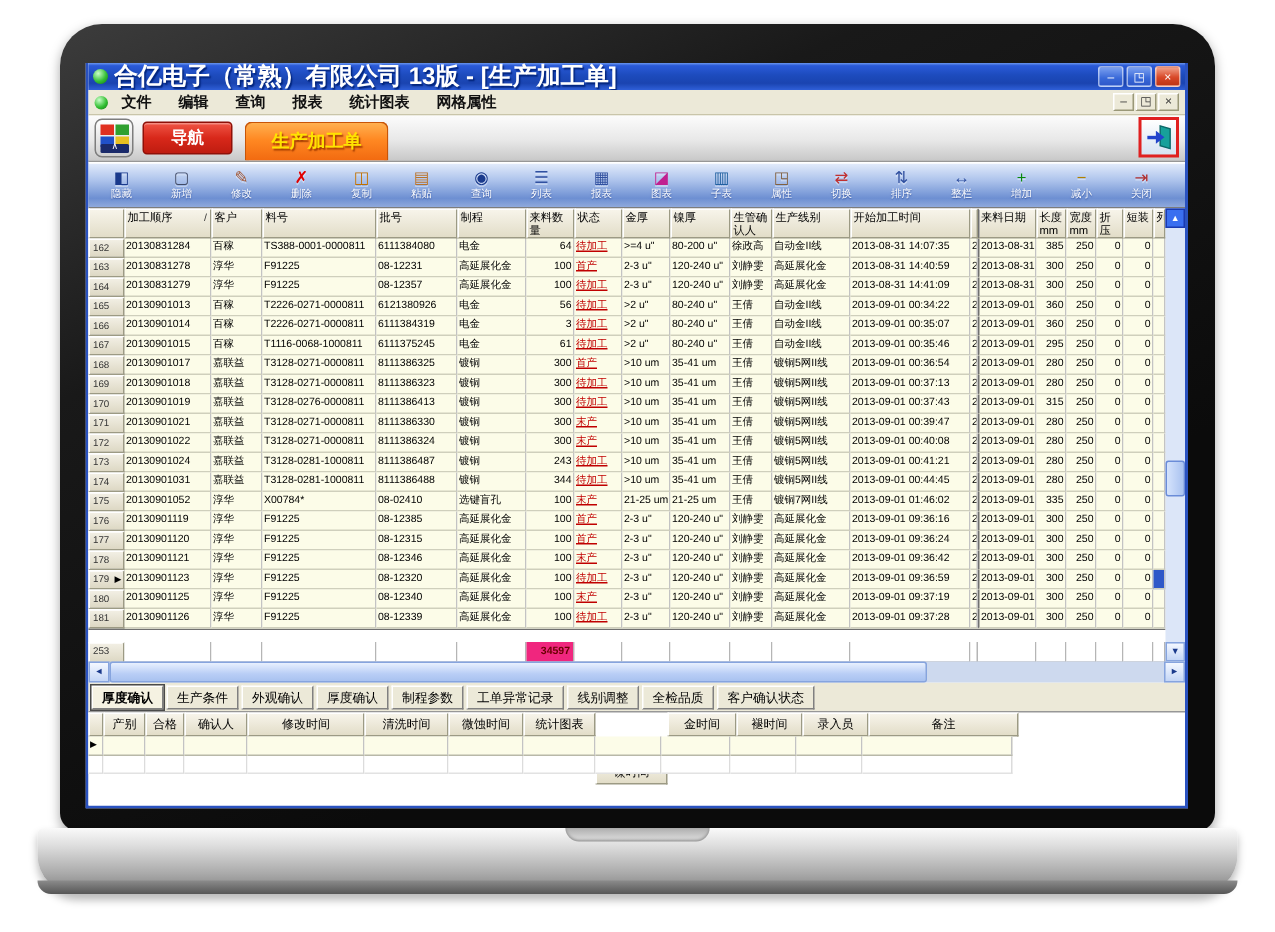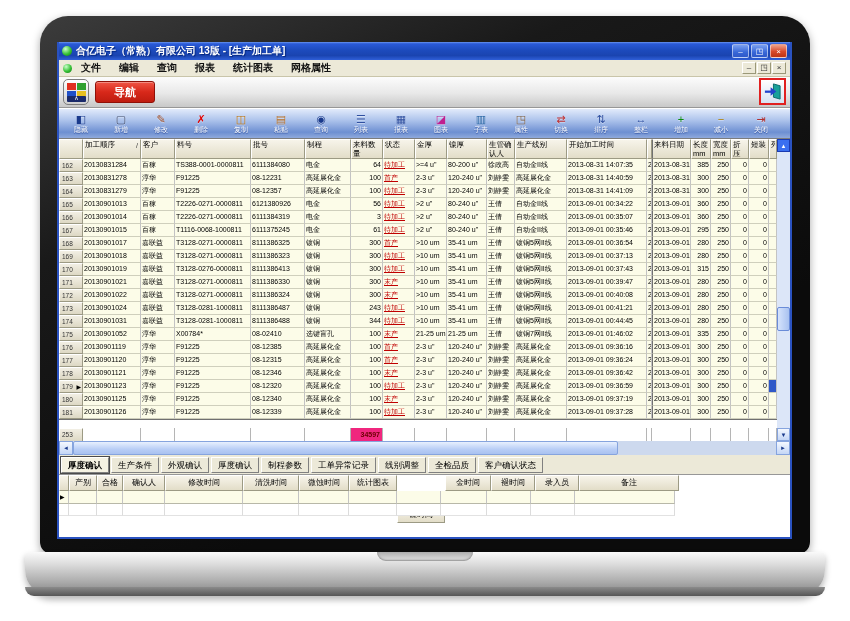--- a/index.html
+++ b/index.html
@@ -20,21 +20,21 @@
     background:linear-gradient(180deg,#8b8b8b,#565656); border-radius:0 0 26px 26px; }
 
   
   .appwin { width:735px; height:497px; border-left:2px solid #2a52c0; border-right:2px solid #2a52c0;
     border-bottom:2px solid #2a52c0; background:#fff; display:flex; flex-direction:column; }
 
   .titlebar { height:18px; flex:0 0 18px; display:flex; align-items:center; padding:0 3px;
     background:linear-gradient(180deg,#6a96ee 0%,#2a5ad8 10%,#1d4bbd 45%,#1a44b0 75%,#2f5fd8 100%); }
   .ball { width:10px; height:10px; border-radius:50%; flex:0 0 auto;
     background:radial-gradient(circle at 35% 30%,#caffca,#35c035 55%,#0d720d); }
-  .title-text { color:#fff; font-size:10px; font-weight:bold; margin-left:4px; text-shadow:1px 1px 1px #00237a;
+  .title-text { color:#fff; font-size:16px; font-weight:bold; margin-left:4px; text-shadow:1px 1px 1px #00237a;
     white-space:nowrap; overflow:hidden; flex:1; }
   .winbtns { display:flex; gap:2px; }
   .wbtn { width:17px; height:14px; border-radius:2px; color:#fff; font-size:8px; line-height:13px; text-align:center;
     border:1px solid #ffffff88; background:linear-gradient(180deg,#7ba0f0,#3868d8 60%,#2e58c8); }
   .wbtn.close { background:linear-gradient(180deg,#f0a088,#d84828 55%,#bd3414); }
 
   .menubar { height:17px; flex:0 0 17px; background:#ece9d8; display:flex; align-items:center; padding:0 4px;
     border-bottom:1px solid #c9c5aa; }
   .menubar .ball { width:9px; height:9px; }
   #menu-items { display:flex; flex:1; }
@@ -164,20 +164,21 @@
 
         <div class="tabrow">
           <span class="launcher">
             <span class="sq r"></span>
             <span class="sq g"></span>
             <span class="sq b"></span>
             <span class="sq y"></span>
             <span class="chev">∧</span>
           </span>
           <span class="nav-btn">导航</span>
+          <span class="proc-tab">生产加工单</span>
           <span class="exit-btn">
             <svg width="19" height="19" viewBox="0 0 20 20">
               <polygon points="11,2 18,4 18,18 11,16" fill="#17a09a" stroke="#0a6868" stroke-width="1"></polygon>
               <rect x="2" y="9" width="7" height="2.4" fill="#2244cc"></rect>
               <polygon points="8,5.5 14,10 8,14.5" fill="#2244cc"></polygon>
             </svg>
           </span>
         </div>
 
         <div class="toolbar" id="toolbar">

